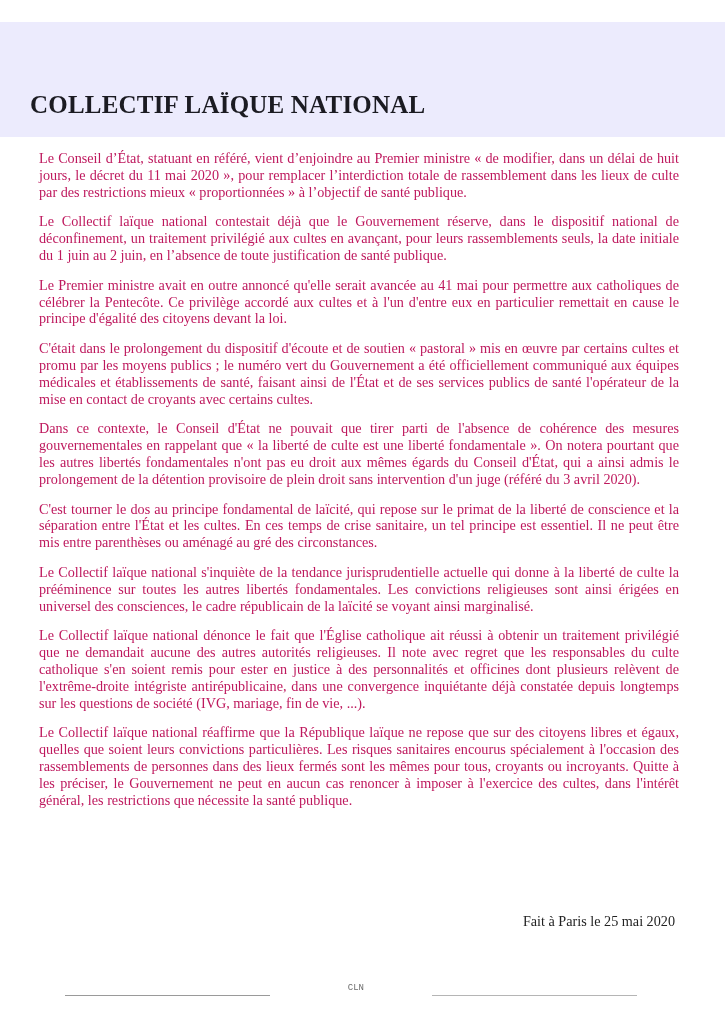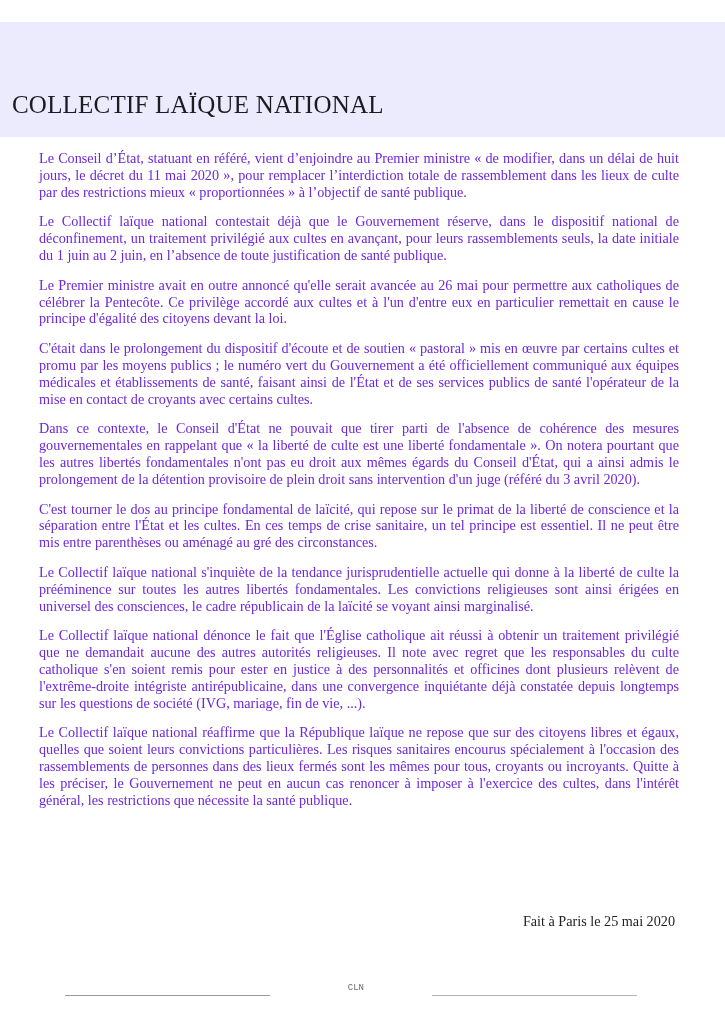--- a/index.html
+++ b/index.html
@@ -18,43 +18,43 @@
     .header-band {
       position: absolute;
       left: 0;
       top: 22px;
       width: 725px;
       height: 115px;
       background: #ecebfd;
     }
     .header-title {
       position: absolute;
-      left: 12px;
+      left: 30px;
       top: 70px;
       margin: 0;
       font-family: "Liberation Serif", serif;
-      font-weight: normal;
+      font-weight: bold;
       font-size: 25px;
       letter-spacing: 0.2px;
       color: #1b1b22;
       line-height: 1;
     }
     .body-text {
       position: absolute;
       left: 39px;
       top: 150px;
       width: 640px;
     }
     .para {
       margin: 0 0 13px 0;
       font-family: "Liberation Serif", serif;
       font-size: 14.2px;
       line-height: 16.8px;
       text-align: justify;
-      color: #6d28d9;
+      color: #be185d;
     }
     .signature {
       position: absolute;
       right: 50px;
       top: 913px;
       font-family: Liberation Serif, serif;
       font-size: 14.2px;
       color: #222222;
     }
     .footer-line {
@@ -79,21 +79,21 @@
 </head>
 <body>
 
 <div class="header-band">
   <h1 class="header-title">COLLECTIF LAÏQUE NATIONAL</h1>
 </div>
 
 <div class="body-text">
   <p class="para">Le Conseil d’État, statuant en référé, vient d’enjoindre au Premier ministre « de modifier, dans un délai de huit jours, le décret du 11 mai 2020 », pour remplacer l’interdiction totale de rassemblement dans les lieux de culte par des restrictions mieux « proportionnées » à l’objectif de santé publique.</p>
   <p class="para">Le Collectif laïque national contestait déjà que le Gouvernement réserve, dans le dispositif national de déconfinement, un traitement privilégié aux cultes en avançant, pour leurs rassemblements seuls, la date initiale du 1 juin au 2 juin, en l’absence de toute justification de santé publique.</p>
-  <p class="para">Le Premier ministre avait en outre annoncé qu'elle serait avancée au 26 mai pour permettre aux catholiques de célébrer la Pentecôte. Ce privilège accordé aux cultes et à l'un d'entre eux en particulier remettait en cause le principe d'égalité des citoyens devant la loi.</p>
+  <p class="para">Le Premier ministre avait en outre annoncé qu'elle serait avancée au 41 mai pour permettre aux catholiques de célébrer la Pentecôte. Ce privilège accordé aux cultes et à l'un d'entre eux en particulier remettait en cause le principe d'égalité des citoyens devant la loi.</p>
   <p class="para">C'était dans le prolongement du dispositif d'écoute et de soutien « pastoral » mis en œuvre par certains cultes et promu par les moyens publics ; le numéro vert du Gouvernement a été officiellement communiqué aux équipes médicales et établissements de santé, faisant ainsi de l'État et de ses services publics de santé l'opérateur de la mise en contact de croyants avec certains cultes.</p>
   <p class="para">Dans ce contexte, le Conseil d'État ne pouvait que tirer parti de l'absence de cohérence des mesures gouvernementales en rappelant que « la liberté de culte est une liberté fondamentale ». On notera pourtant que les autres libertés fondamentales n'ont pas eu droit aux mêmes égards du Conseil d'État, qui a ainsi admis le prolongement de la détention provisoire de plein droit sans intervention d'un juge (référé du 3 avril 2020).</p>
   <p class="para">C'est tourner le dos au principe fondamental de laïcité, qui repose sur le primat de la liberté de conscience et la séparation entre l'État et les cultes. En ces temps de crise sanitaire, un tel principe est essentiel. Il ne peut être mis entre parenthèses ou aménagé au gré des circonstances.</p>
   <p class="para">Le Collectif laïque national s'inquiète de la tendance jurisprudentielle actuelle qui donne à la liberté de culte la prééminence sur toutes les autres libertés fondamentales. Les convictions religieuses sont ainsi érigées en universel des consciences, le cadre républicain de la laïcité se voyant ainsi marginalisé.</p>
   <p class="para">Le Collectif laïque national dénonce le fait que l'Église catholique ait réussi à obtenir un traitement privilégié que ne demandait aucune des autres autorités religieuses. Il note avec regret que les responsables du culte catholique s'en soient remis pour ester en justice à des personnalités et officines dont plusieurs relèvent de l'extrême-droite intégriste antirépublicaine, dans une convergence inquiétante déjà constatée depuis longtemps sur les questions de société (IVG, mariage, fin de vie, ...).</p>
   <p class="para">Le Collectif laïque national réaffirme que la République laïque ne repose que sur des citoyens libres et égaux, quelles que soient leurs convictions particulières. Les risques sanitaires encourus spécialement à l'occasion des rassemblements de personnes dans des lieux fermés sont les mêmes pour tous, croyants ou incroyants. Quitte à les préciser, le Gouvernement ne peut en aucun cas renoncer à imposer à l'exercice des cultes, dans l'intérêt général, les restrictions que nécessite la santé publique.</p>
 </div>
 
 <div class="signature">Fait à Paris le 25 mai 2020</div>
 

